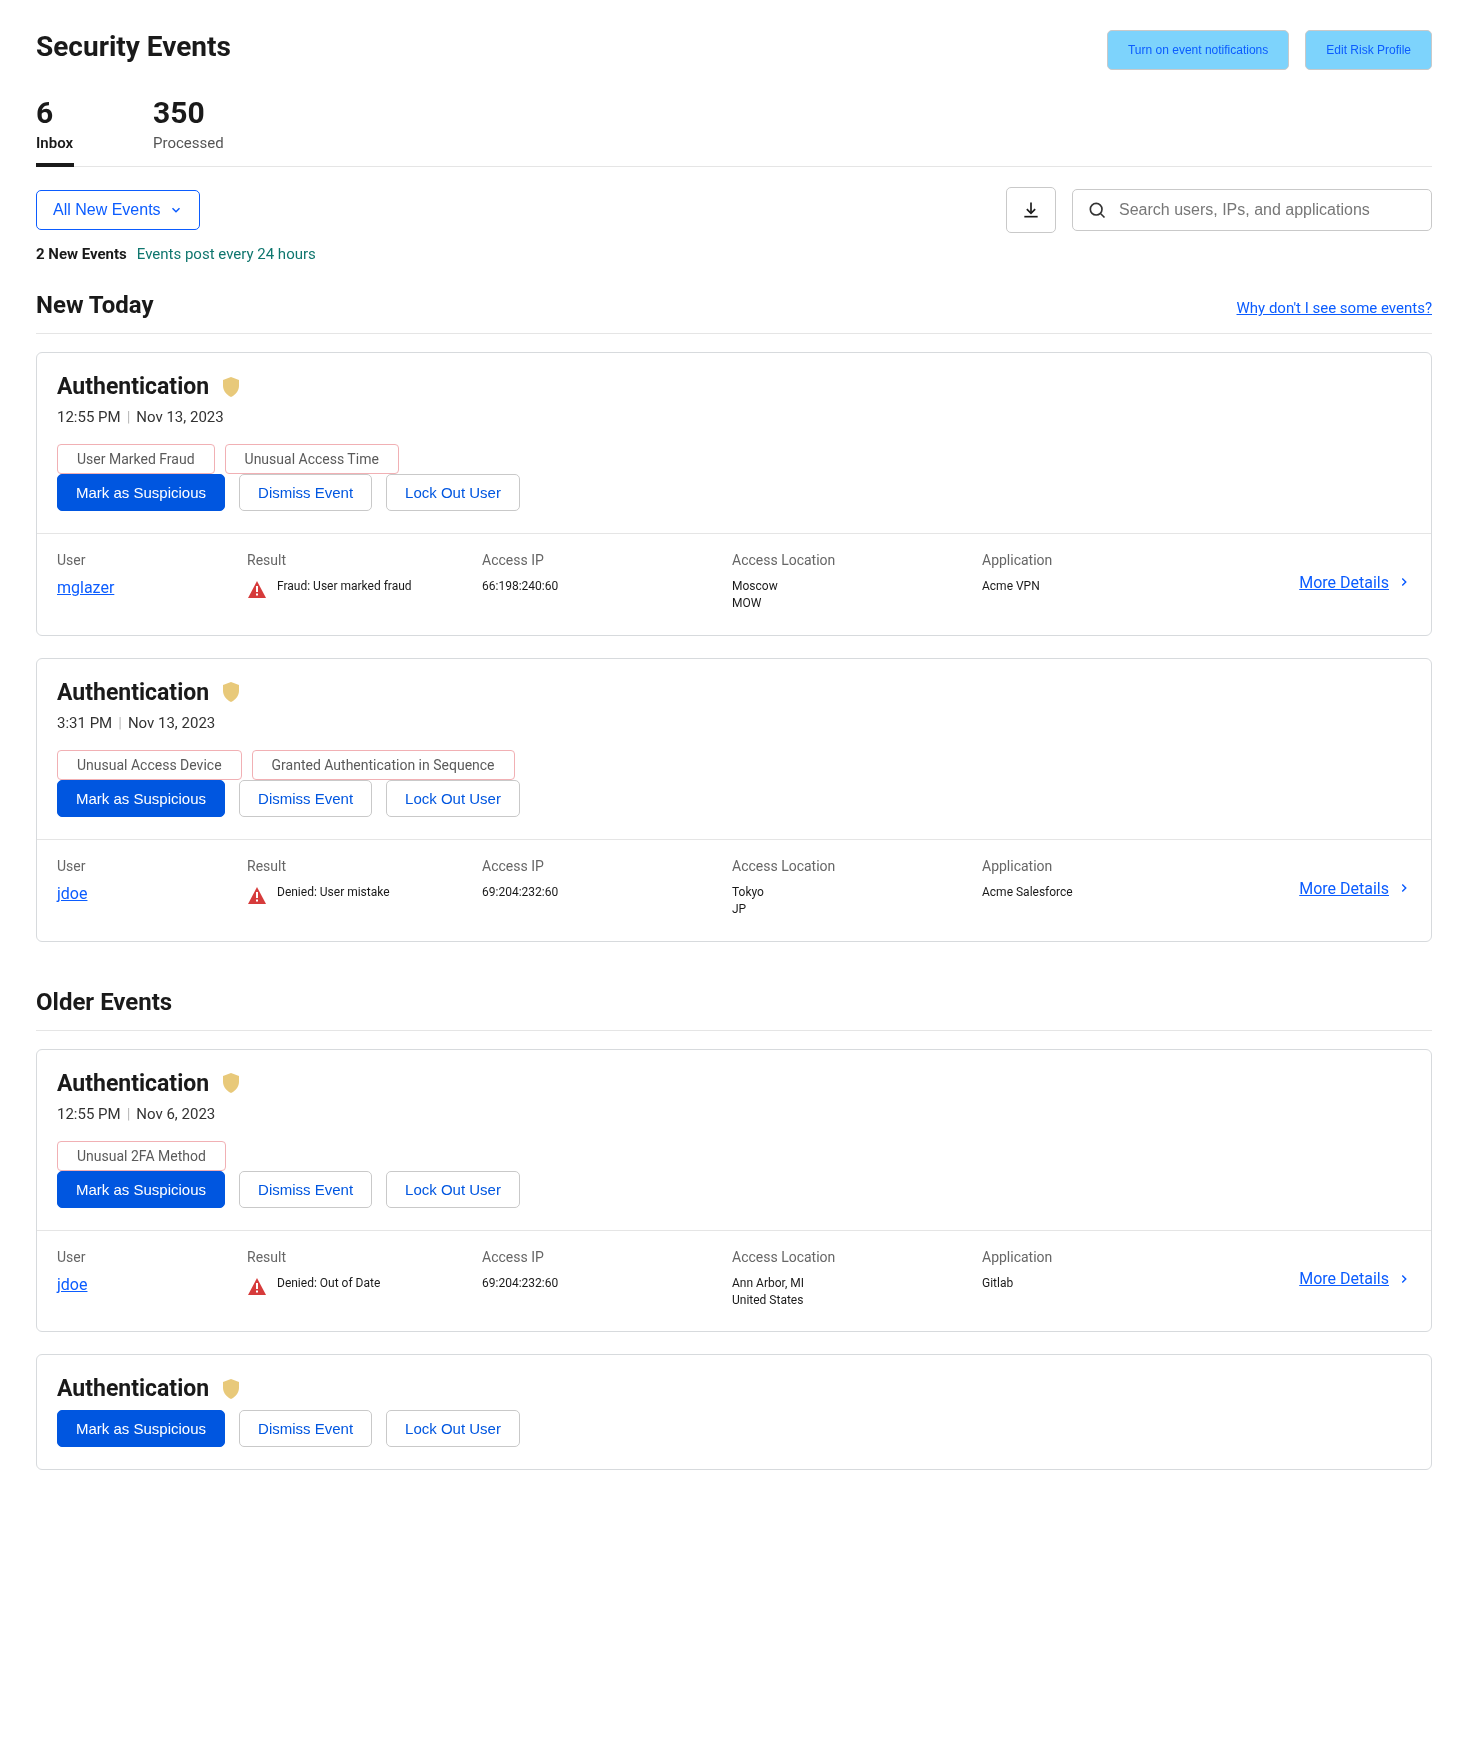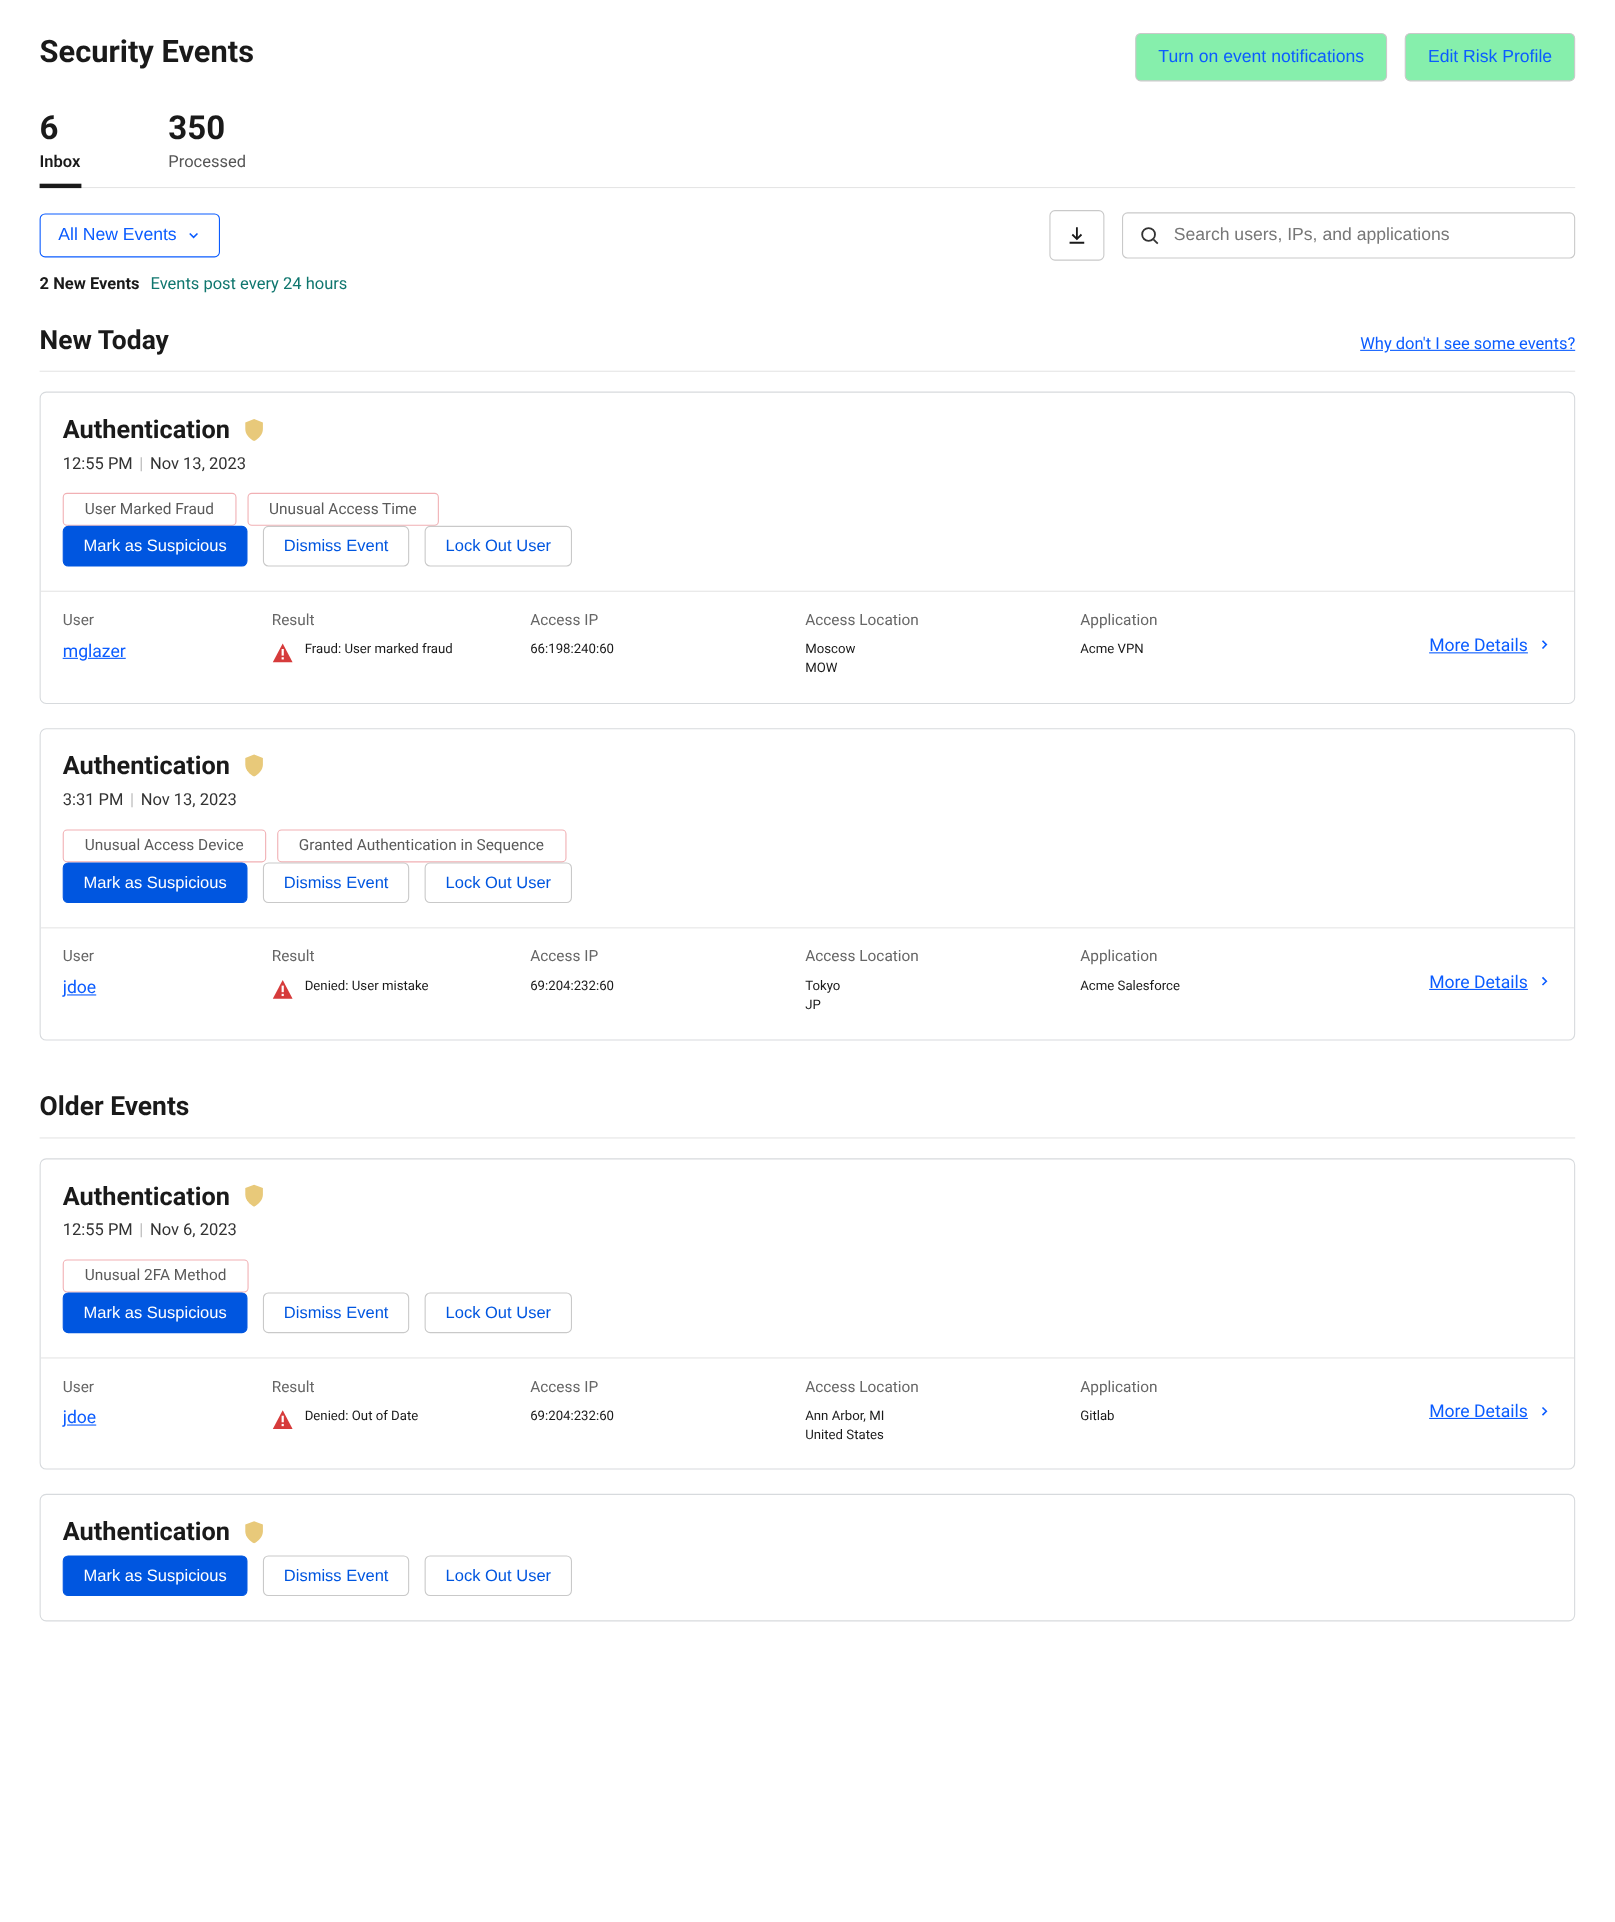--- a/index.html
+++ b/index.html
@@ -15,25 +15,25 @@
   justify-content: space-between;
   align-items: flex-start;
   margin-bottom: 28px;
 }
 .page-title {
   font-size: 28px;
   font-weight: 700;
 }
 .header-actions { display: flex; gap: 16px; }
 .btn-outline {
-  background: #86efac;
+  background: #7dd3fc;
   border: 1px solid #c9c9c9;
   border-radius: 5px;
   padding: 12px 20px;
-  font-size: 16px;
+  font-size: 12px;
   color: #0b5cff;
   cursor: pointer;
 }
 .tabs {
   display: flex;
   gap: 80px;
   border-bottom: 1px solid #e5e5e5;
   margin-bottom: 20px;
 }
 .tab { cursor: pointer; padding-bottom: 14px; position: relative; }
@@ -76,21 +76,21 @@
   background: #fff;
   cursor: pointer;
 }
 .search-wrap {
   display: flex;
   align-items: center;
   gap: 12px;
   border: 1px solid #c9c9c9;
   border-radius: 5px;
   padding: 10px 14px;
-  width: 412px;
+  width: 360px;
 }
 .search-wrap input {
   border: none;
   outline: none;
   font-size: 16px;
   flex: 1;
   color: #333;
 }
 .search-wrap input::placeholder { color: #777; }
 .subline { display: flex; gap: 10px; font-size: 15px; margin-bottom: 28px; }

